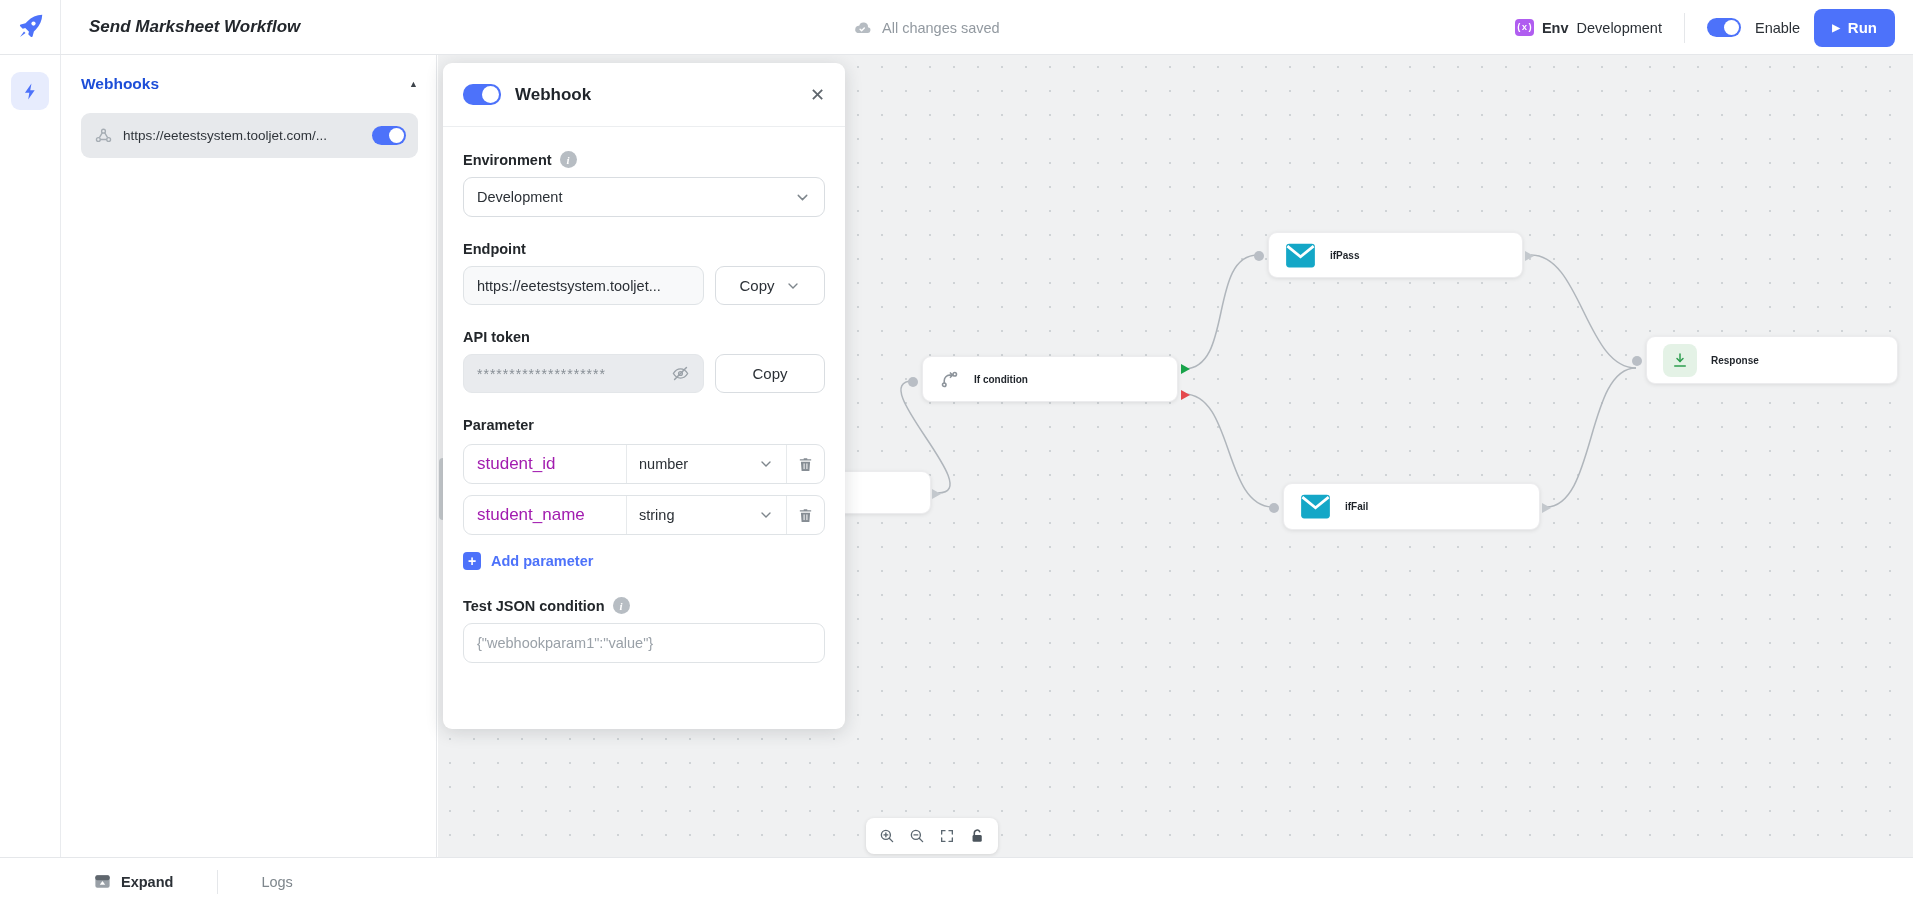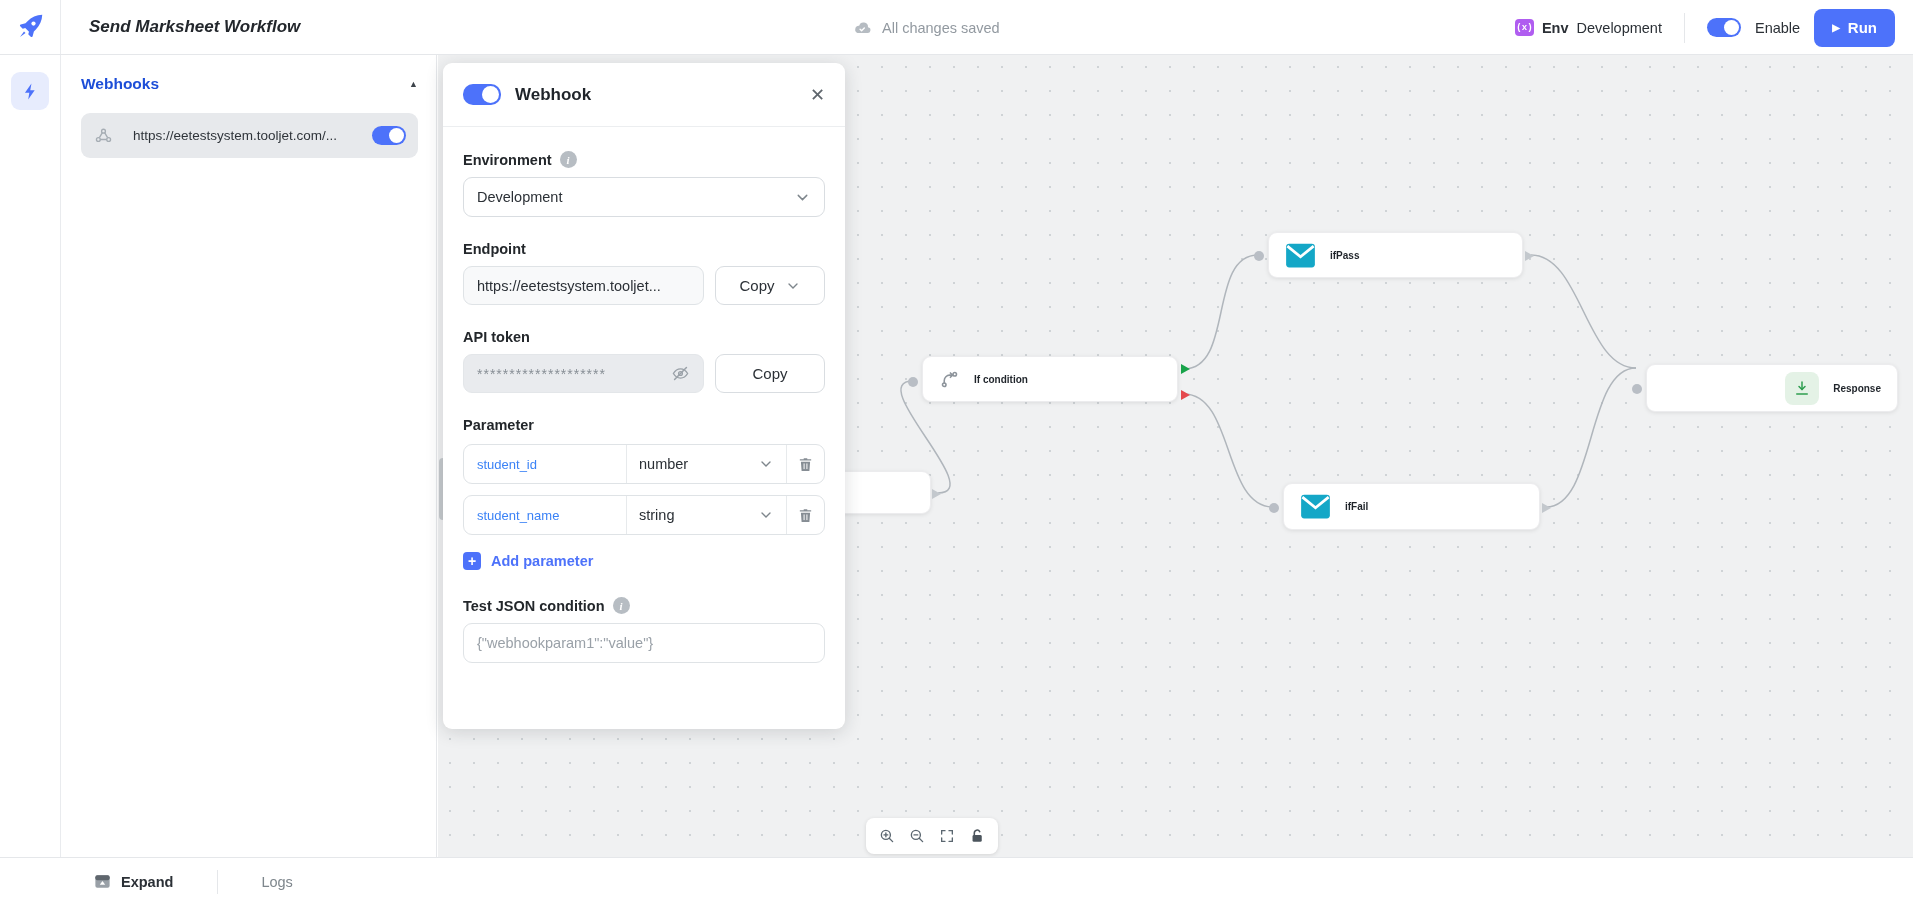--- a/index.html
+++ b/index.html
@@ -39,21 +39,21 @@
   .sidebar { position:absolute; left:61px; top:55px; bottom:48px; width:376px; background:#fff;
              border-right:1px solid #e5e7ea; z-index:10; }
   .sb-head { height:61px; display:flex; align-items:center; padding:0 20px;
              border-bottom:1px solid #eceef0; font-size:12px; letter-spacing:1.3px;
              color:#7b838a; font-weight:400; }
   .sb-group { padding:20px 18px 0 20px; }
   .sb-group-row { display:flex; align-items:center; justify-content:space-between; }
   .sb-group-title { font-size:15.5px; font-weight:700; color:#1d4ed8; }
   .sb-caret { font-size:9px; color:#3d434a; cursor:pointer; }
   .hook-item { margin-top:20px; height:45px; background:#e7e9ec; border-radius:9px;
-               display:flex; align-items:center; padding:0 12px 0 13px; gap:20px; cursor:pointer; }
+               display:flex; align-items:center; padding:0 12px 0 13px; gap:10px; cursor:pointer; }
   .hook-url { flex:1; font-size:13.5px; color:#2f343a; white-space:nowrap; overflow:hidden; }
 
   
   .footer { position:absolute; left:0; bottom:0; right:0; height:48px; background:#fff;
             border-top:1px solid #e5e7ea; z-index:25; display:flex; align-items:center; }
   .expand-btn { display:flex; align-items:center; gap:9px; margin-left:93px; font-size:14.5px;
                 font-weight:700; color:#2b3036; cursor:pointer; }
   .foot-div { width:1px; height:24px; background:#e5e7ea; margin-left:44px; }
   .logs-btn { margin-left:43px; font-size:14.5px; color:#7e868c; cursor:pointer; }
 
@@ -106,22 +106,22 @@
               font-family:inherit; white-space:nowrap; overflow:hidden; display:flex; align-items:center; }
   .token-input { background:#e9ebee; border-color:#e3e6e9; color:#878e95; letter-spacing:1px;
                  justify-content:space-between; gap:8px; }
   .token-stars { overflow:hidden; white-space:nowrap; font-size:14px; }
   .copy-btn { width:110px; height:39px; border:1px solid #d9dde1; border-radius:9px; background:#fff;
               display:flex; align-items:center; justify-content:center; gap:10px; font-size:15px;
               font-weight:500; color:#2b3036; cursor:pointer; font-family:inherit; }
   .param-row { margin-top:11px; height:40px; border:1px solid #dfe3e6; border-radius:9px;
                display:flex; align-items:stretch; overflow:hidden; background:#fff; }
   .param-row:first-of-type { margin-top:9px; }
-  .param-name { width:163px; display:flex; align-items:center; padding:0 13px; font-size:13px;
-                color:#3b82f6; border-right:1px solid #e7eaec; }
+  .param-name { width:163px; display:flex; align-items:center; padding:0 13px; font-size:17px;
+                color:#a21caf; border-right:1px solid #e7eaec; }
   .param-type { flex:1; display:flex; align-items:center; justify-content:space-between;
                 padding:0 12px; font-size:14.5px; color:#2b3036; border-right:1px solid #e7eaec; cursor:pointer; }
   .param-del { width:37px; display:flex; align-items:center; justify-content:center; cursor:pointer; }
   .add-param { margin-top:17px; display:flex; align-items:center; gap:10px; cursor:pointer; }
   .plus-sq { width:18px; height:18px; border-radius:4px; background:#4d72fa; color:#fff;
              font-size:14px; font-weight:700; display:flex; align-items:center; justify-content:center; line-height:1; }
   .add-param-label { font-size:14.5px; font-weight:700; color:#4d72fa; }
   .json-input { margin-top:9px; width:100%; height:40px; border:1px solid #dfe3e6; border-radius:9px;
                 padding:0 13px; font-size:14.5px; font-family:inherit; color:#2b3036; background:#fff; }
   .json-input::placeholder { color:#9aa1a8; }
@@ -179,21 +179,21 @@
     <span style="display:flex;">
       <svg viewBox="0 0 24 20" width="31" height="25">
           <rect x="0.5" y="0.5" width="23" height="19" rx="2.5" fill="#14a7c7"></rect>
           <path d="m1.5 2.5 10.5 8.5L22.5 2.5" stroke="#fff" stroke-width="2.2" fill="none"></path>
         </svg>
     </span>
     <span class="node-label">ifFail</span>
     <span class="port-tri" style="right:-12px; top:19px;"></span>
   </div>
 
-  <div class="node" style="left:1646px; top:364px; width:252px; height:48px;justify-content:flex-end;">
+  <div class="node" style="left:1646px; top:336px; width:252px; height:48px;">
     <span class="port-circle" style="left:-15px; top:19px;"></span>
     <span class="node-icon-green">
       <svg viewBox="0 0 24 24" width="18" height="18" fill="none" stroke="#2e9e4f" stroke-width="2" stroke-linecap="round" stroke-linejoin="round">
         <path d="M12 4v10"></path>
           <path d="m8 10 4 4 4-4"></path>
           <path d="M5 20h14"></path>
       </svg>
     </span>
     <span class="node-label">Response</span>
   </div>

